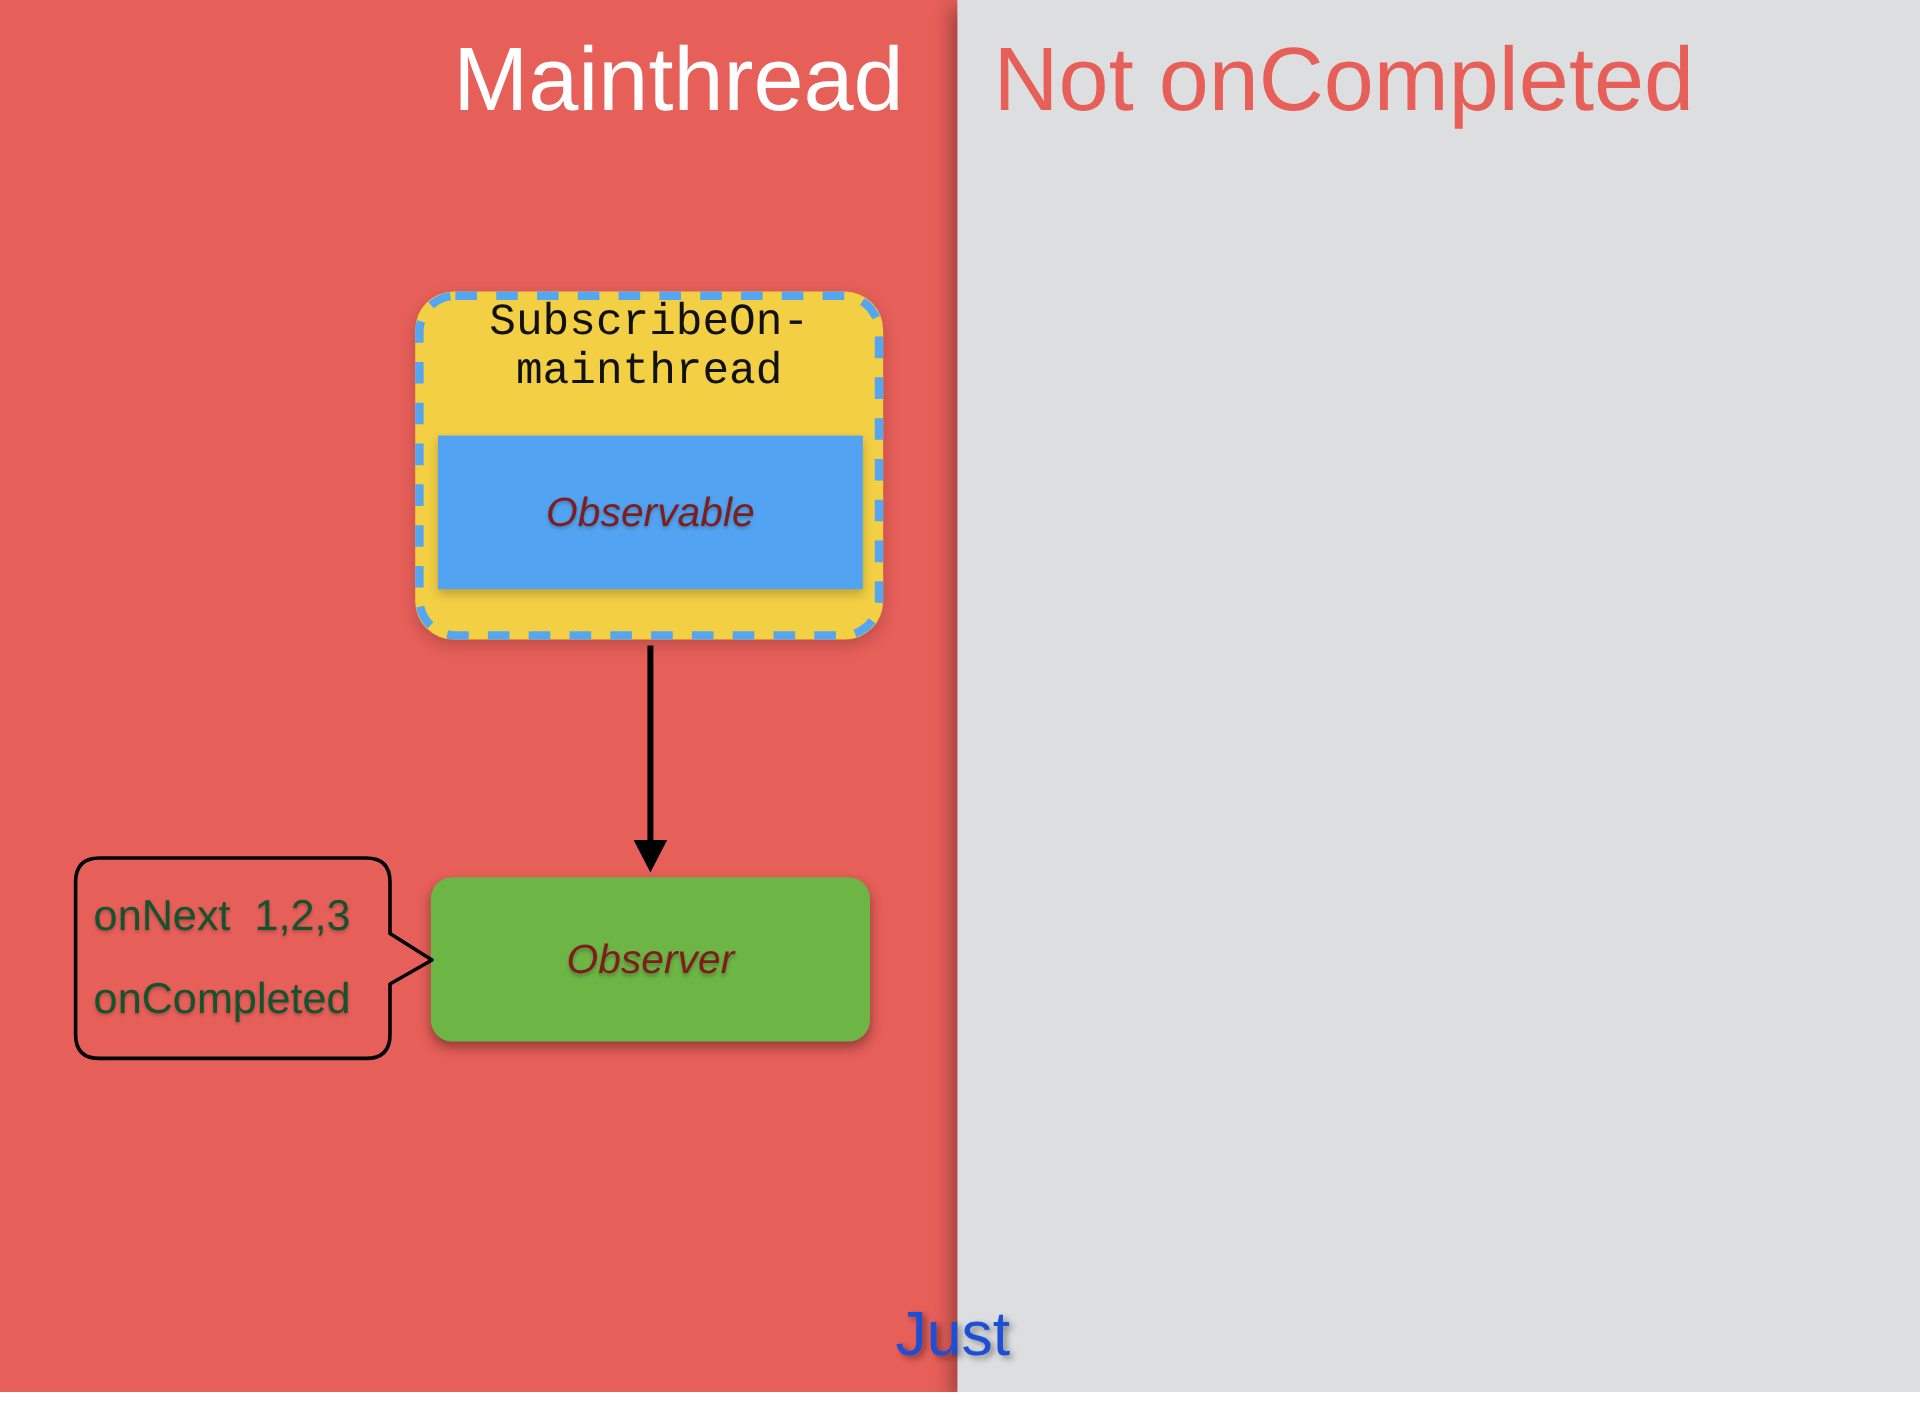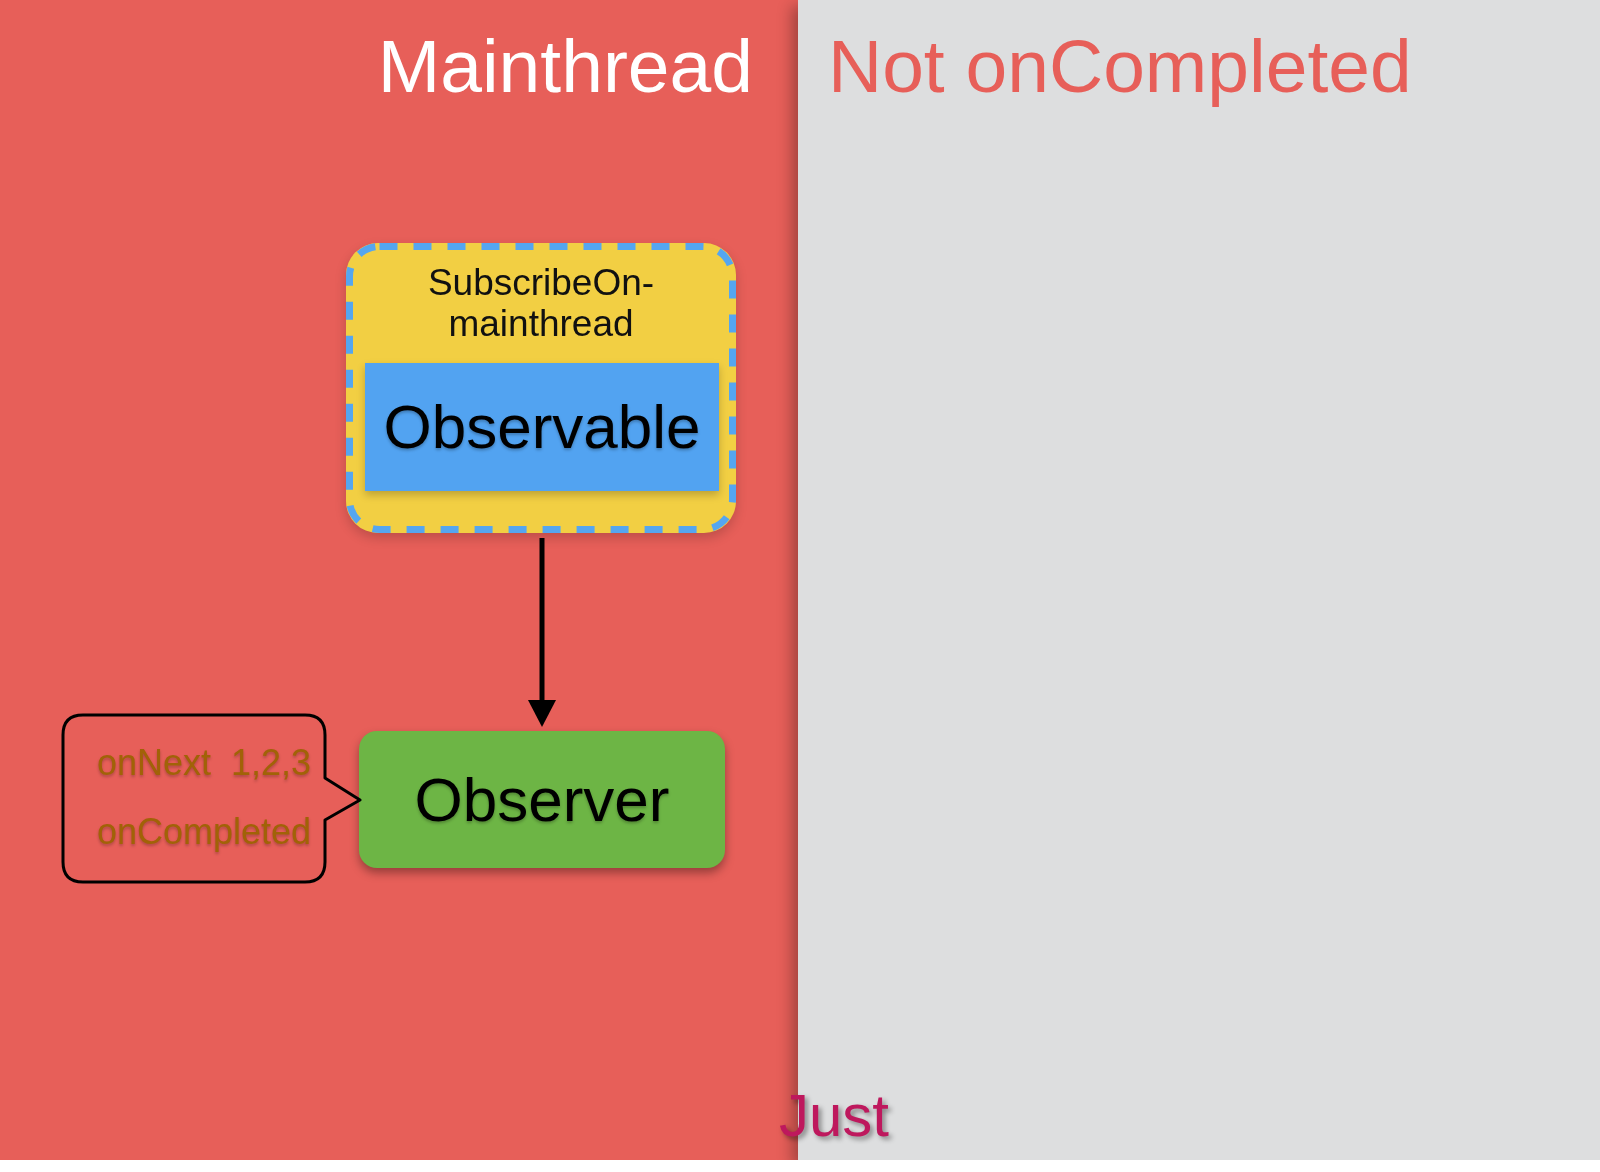--- a/index.html
+++ b/index.html
@@ -31,62 +31,63 @@
   
   .subscribe-box {
     position: absolute; left: 346px; top: 243px; width: 390px; height: 290px;
     background: var(--color-yellow, #F2CF43);
     border-radius: 32px;
     box-shadow: 0 5px 12px rgba(0,0,0,0.18);
   }
   .subscribe-box svg.dash { position: absolute; left: 0; top: 0; overflow: visible; }
   .subscribe-title {
     position: absolute; left: 0; top: 0; width: 100%;
-    padding-top: 19px; text-align: center;
-    font-size: 37px; line-height: 41px; color: #111111;
+    padding-top: 6px; text-align: center;
+    font-size: 37px; line-height: 41px; color: #111111; font-family: Liberation Mono, monospace;
   }
 
   
   .observable-box {
     position: absolute; left: 365px; top: 363px; width: 354px; height: 128px;
     background: var(--color-blue, #52A3F1);
     display: flex; align-items: center; justify-content: center;
     box-shadow: 0 4px 8px rgba(0,0,0,0.22);
   }
   .observable-box .lbl, .observer-box .lbl {
-    color: #000000; font-size: 62px; line-height: 1;
+    color: #7f1d1d; font-size: 34px; line-height: 1;
     text-shadow: 0 2px 3px rgba(0,0,0,0.25);
+    font-style: italic;
   }
 
   
   .flow-arrow { position: absolute; left: 510px; top: 530px; }
 
   
   .observer-box {
     position: absolute; left: 359px; top: 731px; width: 366px; height: 137px;
     background: var(--color-green, #6DB545);
     border-radius: 18px;
     display: flex; align-items: center; justify-content: center;
     box-shadow: 0 5px 10px rgba(0,0,0,0.35);
   }
 
   
   .callout-svg { position: absolute; left: 55px; top: 705px; }
   .callout-line {
-    position: absolute; left: 97px;
-    color: #a16207; font-size: 36px; line-height: 1; white-space: pre;
+    position: absolute; left: 78px;
+    color: #14532d; font-size: 36px; line-height: 1; white-space: pre;
     text-shadow: 0 2px 3px rgba(0,0,0,0.25);
   }
   .callout-line.l1 { top: 745px; }
   .callout-line.l2 { top: 814px; }
 
   
   .just-label {
-    position: absolute; left: 834px; top: 1086px; transform: translateX(-50%);
-    font-size: 60px; line-height: 1; color: #be185d;
+    position: absolute; left: 794px; top: 1086px; transform: translateX(-50%);
+    font-size: 52px; line-height: 1; color: #1d4ed8;
     text-shadow: 3px 3px 5px rgba(0,0,0,0.40);
   }
 </style>
 </head>
 <body>
 
 <div id="canvas">
 
   <div class="region-left"></div>
   <div class="region-right"></div>

